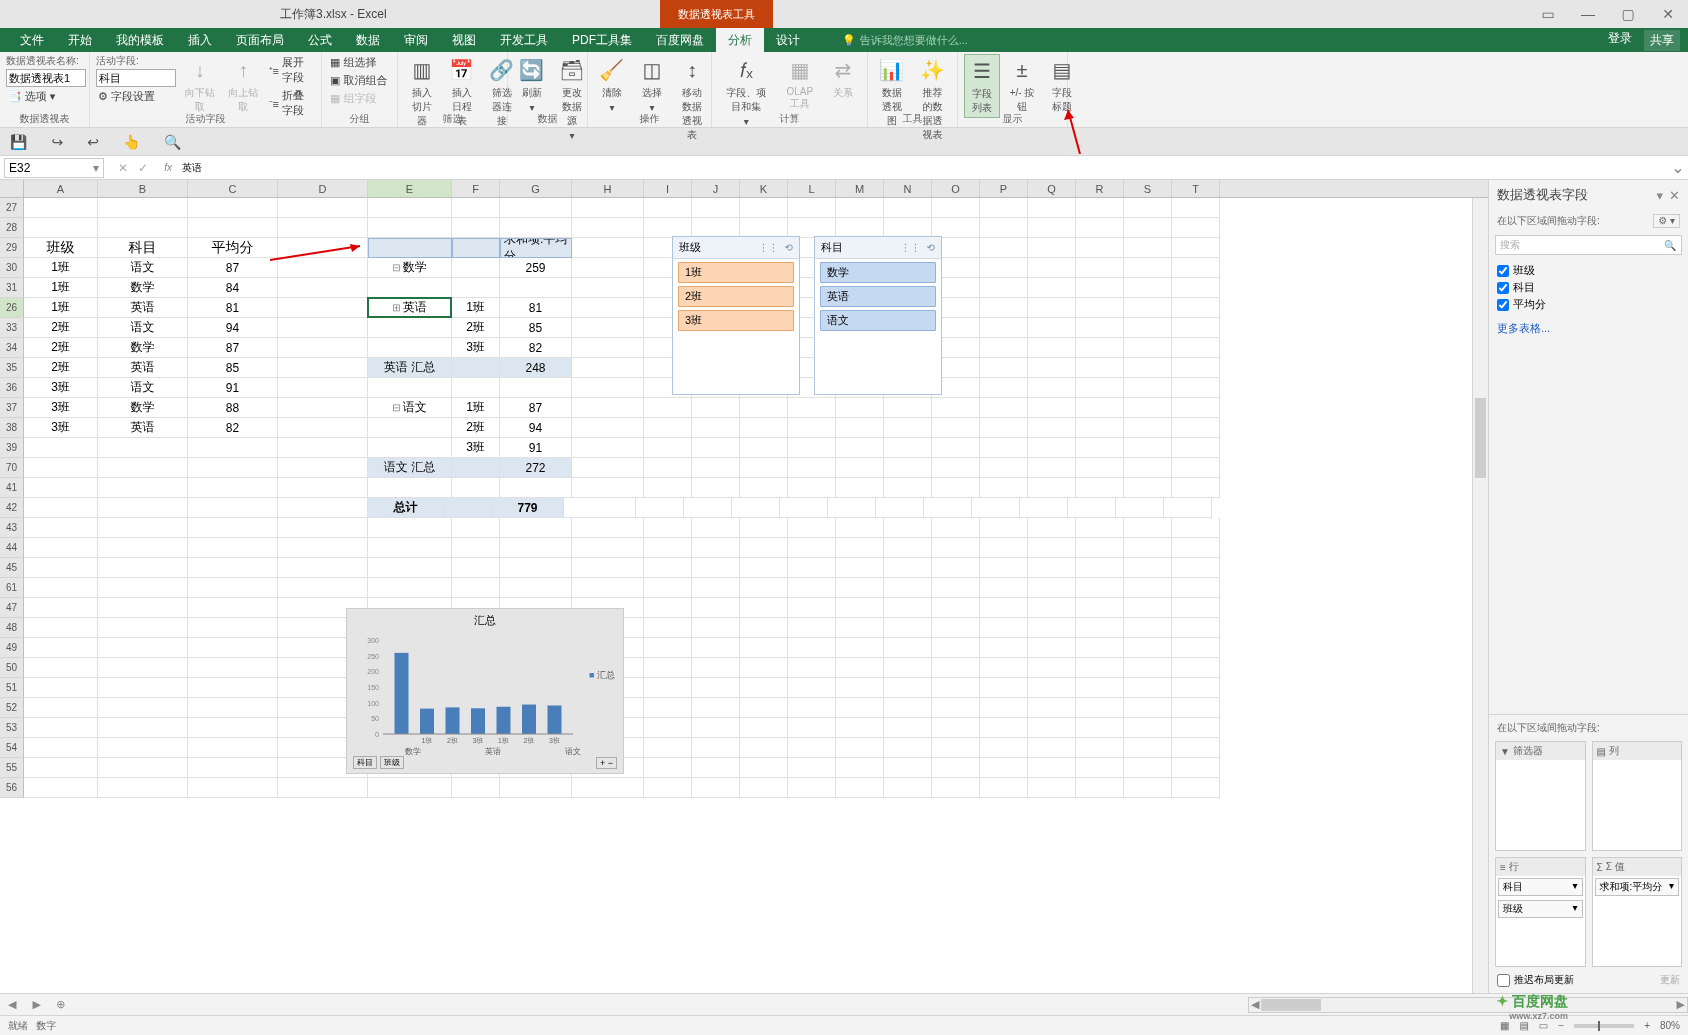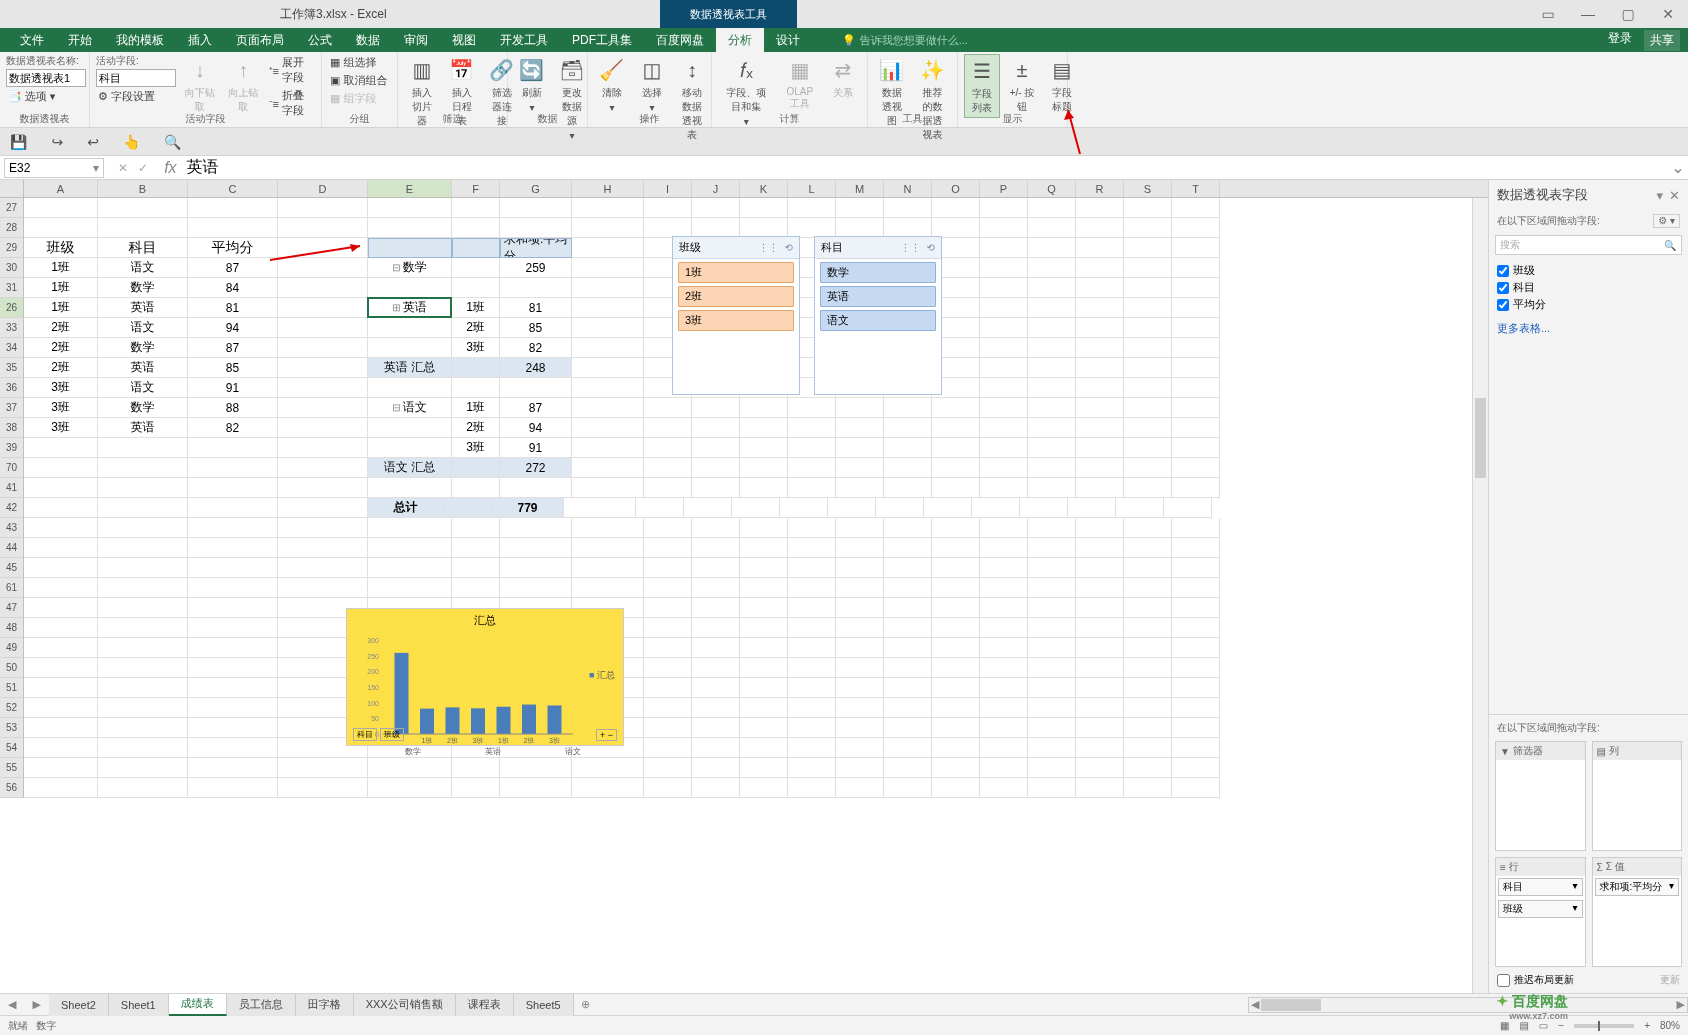--- a/index.html
+++ b/index.html
@@ -1,21 +1,21 @@
 <!DOCTYPE html>
 <html><head>
 <meta charset="utf-8">
 <style>
 * { margin: 0; padding: 0; box-sizing: border-box; font-family: "Microsoft YaHei", "Segoe UI", sans-serif; }
 body { background: #fff; overflow: hidden; width: 1688px; height: 1035px; position: relative; }
 
 
 .titlebar { height: 28px; background: #e6e6e6; display: flex; align-items: center; position: relative; }
 .titlebar .title { position: absolute; left: 280px; font-size: 12px; color: #444; }
-.titlebar .context-tab { position: absolute; left: 660px; height: 28px; background: #0c4a6e; color: #fff; padding: 0 30px; display: flex; align-items: center; font-size: 11px; }
+.titlebar .context-tab { position: absolute; left: 660px; height: 28px; background: #c2410c; color: #fff; padding: 0 18px; display: flex; align-items: center; font-size: 11px; }
 .titlebar .winbtns { position: absolute; right: 0; display: flex; }
 .titlebar .winbtn { width: 40px; height: 28px; display: flex; align-items: center; justify-content: center; color: #666; font-size: 14px; }
 
 
 .ribbon-tabs { height: 24px; background: #217346; display: flex; align-items: center; padding-left: 8px; position: relative; }
 .ribbon-tab { padding: 0 12px; height: 24px; display: flex; align-items: center; color: #fff; font-size: 12px; cursor: pointer; }
 .ribbon-tab.active { background: #f3f3f3; color: #217346; }
 .ribbon-tab.design { color: #fff; }
 .tell-me { margin-left: 30px; color: #a0d0b8; font-size: 11px; display: flex; align-items: center; gap: 4px; }
 .ribbon-right { position: absolute; right: 8px; display: flex; gap: 12px; color: #fff; font-size: 12px; }
@@ -35,21 +35,21 @@
 .big-btn.selected { background: #d4e6d4; border: 1px solid #91b891; }
 
 
 .qat { height: 28px; background: #e6e6e6; border-bottom: 1px solid #d4d4d4; display: flex; align-items: center; padding-left: 10px; gap: 24px; color: #555; }
 .qat .qbtn { font-size: 14px; }
 
 
 .formula-bar { height: 24px; background: #fff; border-bottom: 1px solid #d4d4d4; display: flex; align-items: center; }
 .name-box { width: 100px; height: 20px; border: 1px solid #ccc; margin: 0 4px; font-size: 12px; padding: 0 4px; display: flex; align-items: center; justify-content: space-between; }
 .fb-btns { display: flex; gap: 10px; padding: 0 10px; color: #aaa; font-size: 12px; }
-.fx-box { flex: 1; padding: 0 6px; font-size: 16px; display: flex; align-items: center; gap: 10px; }
+.fx-box { flex: 1; padding: 0 6px; font-size: 10px; display: flex; align-items: center; gap: 10px; }
 .fx-lbl { font-style: italic; color: #888; }
 .fb-expand { width: 20px; text-align: center; color: #888; }
 
 
 .grid-area { position: relative; display: flex; height: calc(100% - 28px - 24px - 76px - 28px - 24px - 22px - 20px); }
 .sheet-scroll { flex: 1; position: relative; overflow: hidden; }
 
 .col-headers { height: 18px; display: flex; background: #e6e6e6; border-bottom: 1px solid #bfbfbf; }
 .corner { width: 24px; border-right: 1px solid #bfbfbf; }
 .ch { border-right: 1px solid #d4d4d4; text-align: center; font-size: 11px; color: #555; line-height: 18px; }
@@ -73,21 +73,21 @@
 
 
 .slicer { position: absolute; background: #fff; border: 1px solid #b0c4de; width: 128px; }
 .slicer-hdr { background: #eef3f9; font-size: 11px; padding: 3px 6px; display: flex; justify-content: space-between; align-items: center; border-bottom: 1px solid #d0d8e0; }
 .slicer-hdr .ic { font-size: 10px; color: #7a90a8; display: flex; gap: 6px; }
 .slicer-item { margin: 3px 5px; padding: 2px 6px; font-size: 11px; border: 1px solid; border-radius: 1px; }
 .sl-orange { background: #fcd5b4; border-color: #e6a66a; }
 .sl-blue { background: #c5d9f1; border-color: #8fb1dc; }
 
 
-.chart-box { position: absolute; border: 1px solid #ccc; background: #fde047; width: 278px; height: 138px; font-size: 10px; }
+.chart-box { position: absolute; border: 1px solid #ccc; background: #e5e5e5; width: 278px; height: 166px; font-size: 10px; }
 
 
 .field-pane { width: 200px; background: #f3f3f3; border-left: 1px solid #d4d4d4; display: flex; flex-direction: column; font-size: 11px; }
 .fp-hdr { padding: 6px 8px; font-size: 13px; color: #444; display: flex; justify-content: space-between; align-items: center; }
 .fp-sub { padding: 4px 8px; font-size: 10px; color: #666; display: flex; justify-content: space-between; }
 .fp-search { margin: 3px 6px; border: 1px solid #ccc; background: #fff; height: 20px; display: flex; align-items: center; padding: 0 4px; font-size: 10px; color: #aaa; justify-content: space-between; }
 .fp-fields { flex: 0 0 auto; padding: 4px 8px; }
 .fp-chk { display: flex; align-items: center; gap: 4px; padding: 1px 0; }
 .fp-chk input { width: 12px; height: 12px; }
 .fp-more { padding: 4px 8px; color: #2060c0; font-size: 11px; }
@@ -1206,30 +1206,20 @@
       <input type="checkbox" style="">
       <span>推迟布局更新</span>
       <span style="margin-left:auto;color:#aaa">更新</span>
     </div>
   </div>
 </div>
 
 <div class="sheet-tabs">
   <span class="st-nav">◀</span>
   <span class="st-nav">▶</span>
-  <div id="sheet-tabs-holder" style="display:flex">
-      <div class="st-tab">Sheet2</div>
-      <div class="st-tab">Sheet1</div>
-      <div class="st-tab active">成绩表</div>
-      <div class="st-tab">员工信息</div>
-      <div class="st-tab">田字格</div>
-      <div class="st-tab">XXX公司销售额</div>
-      <div class="st-tab">课程表</div>
-      <div class="st-tab">Sheet5</div>
-    </div>
   <span class="st-add">⊕</span>
   <div class="st-scroll">
     <div class="scrollbar-h">
         <span style="position:absolute;left:2px;top:0;color:#888">◀</span>
         <div class="thumb"></div>
         <span style="position:absolute;right:2px;top:0;color:#888">▶</span>
       </div>
   </div>
 </div>
 

